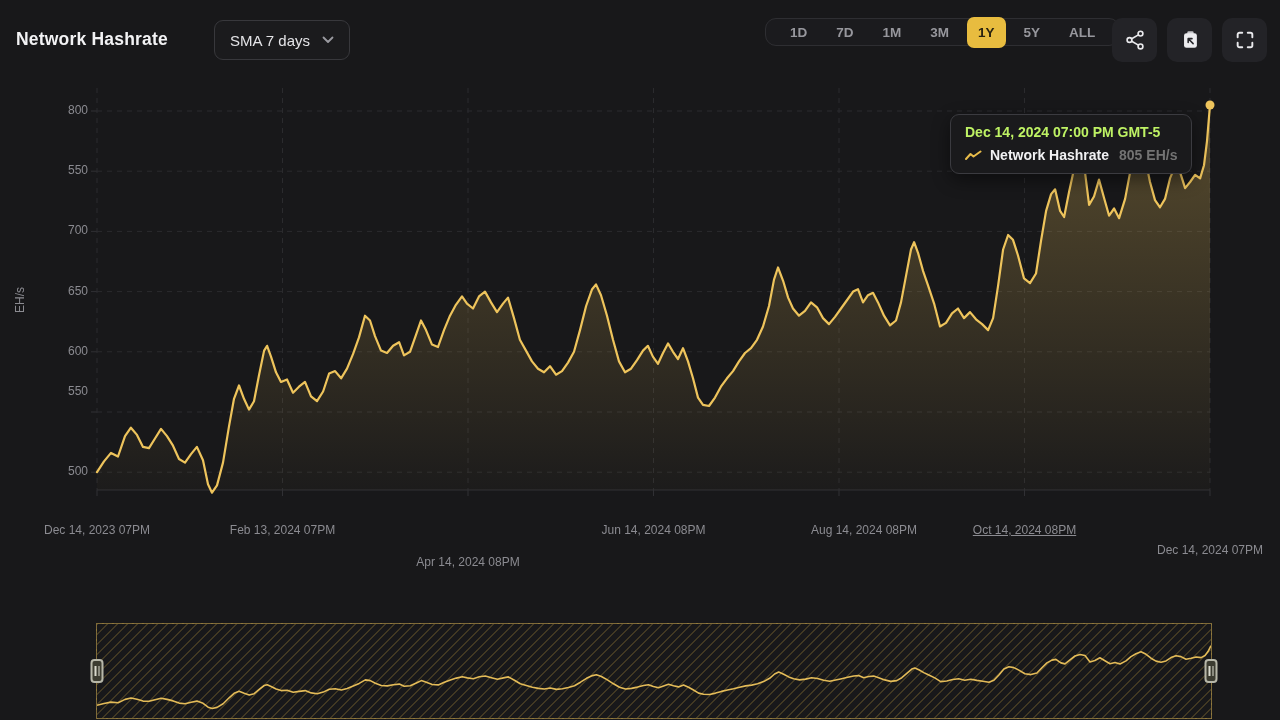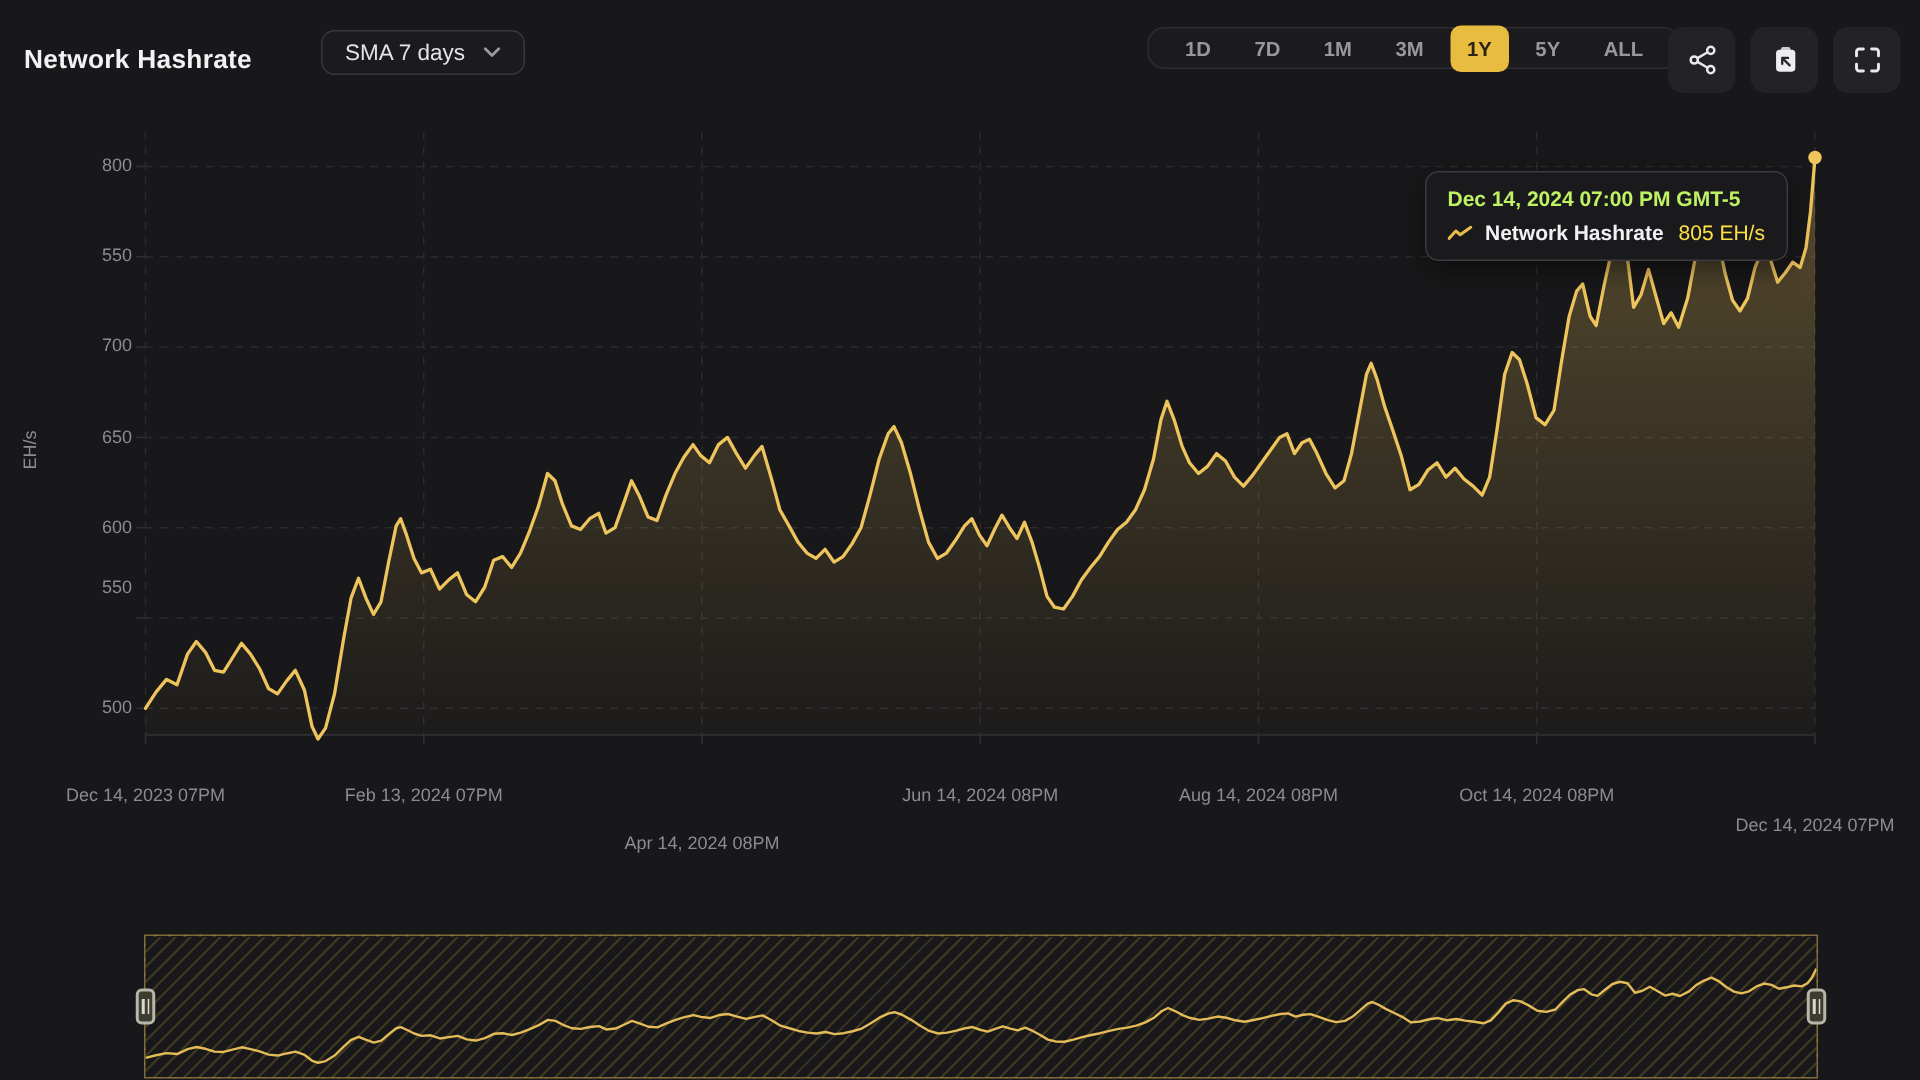--- a/index.html
+++ b/index.html
@@ -8,21 +8,21 @@
     background:var(--bg,#18181a);
     font-family:"Liberation Sans", sans-serif;
     -webkit-font-smoothing:antialiased;
   }
   
   .page-title{
     position:absolute;left:16px;top:29px;
     font-size:17.5px;font-weight:700;color:var(--title-text,#f2f2f4);letter-spacing:.2px;
   }
   .sma-select{
-    position:absolute;left:214px;top:20px;height:30px;box-sizing:border-box;
+    position:absolute;left:214px;top:20px;height:40px;box-sizing:border-box;
     display:flex;align-items:center;gap:12px;padding:0 15px;
     border:1px solid #38383c;border-radius:9px;background:#1b1b1d;cursor:pointer;
   }
   .sma-select .lbl{font-size:15px;color:#e4e4e7;}
   .seg-bar{
     position:absolute;left:765px;top:18px;height:28px;box-sizing:border-box;
     display:flex;align-items:center;gap:7px;padding:0 13px;
     background:#1b1b1e;border:1px solid #2e2e32;border-radius:11px;
   }
   .seg-btn{
@@ -53,21 +53,21 @@
   
   .tooltip{
     position:absolute;left:950px;top:114px;box-sizing:border-box;
     background:var(--tooltip-bg,#1a1a1c);border:1px solid var(--tooltip-border,#3b3b40);
     border-radius:9px;padding:9px 14px 10px 14px;box-shadow:0 6px 18px rgba(0,0,0,.45);
     white-space:nowrap;z-index:5;
   }
   .tooltip .ts{font-size:14px;font-weight:600;color:#bef264;margin-bottom:7px;}
   .tooltip .row{display:flex;align-items:center;gap:8px;}
   .tooltip .series{font-size:14px;font-weight:700;color:#f1f1f3;}
-  .tooltip .val{font-size:14px;color:#fde047;margin-left:2px;}
+  .tooltip .val{font-size:14px;color:#737373;margin-left:2px;font-weight:bold;}
   
   .brush{
     position:absolute;left:96px;top:623px;width:1116px;height:96px;box-sizing:border-box;
     border:1px solid var(--brush-border,rgba(214,176,84,.55));
     background:repeating-linear-gradient(135deg,
       var(--brush-hatch,rgba(232,188,70,.20)) 0, var(--brush-hatch,rgba(232,188,70,.20)) 1.4px,
       transparent 1.4px, transparent 7px);
     cursor:grab;
   }
   .brush svg{position:absolute;left:0;top:0;}
@@ -175,22 +175,22 @@
       <div class="ytick-label" style="left: 48px; top: 384px;">550</div>
       <div class="ytick-label" style="left: 48px; top: 343.8px;">600</div>
       <div class="ytick-label" style="left: 48px; top: 283.6px;">650</div>
       <div class="ytick-label" style="left: 48px; top: 223.4px;">700</div>
       <div class="ytick-label" style="left: 48px; top: 163.2px;">550</div>
       <div class="ytick-label" style="left: 48px; top: 103px;">800</div>
       <div class="xtick-label" style="left: 97px;">Dec 14, 2023 07PM</div>
       <div class="xtick-label" style="left: 282.5px;">Feb 13, 2024 07PM</div>
       <div class="xtick-label" style="left: 468px; margin-top: 32px;">Apr 14, 2024 08PM</div>
       <div class="xtick-label" style="left: 653.5px;">Jun 14, 2024 08PM</div>
-      <div class="xtick-label" style="left: 839px; text-align: center;">Aug 14, 2024 08PM</div>
-      <div class="xtick-label" style="left: 1024.5px;">Oct 14, 2024 08PM</div>
+      <div class="xtick-label" style="left: 864px; text-align: center;">Aug 14, 2024 08PM</div>
+      <div class="xtick-label" style="left: 1024.5px; text-decoration: underline;">Oct 14, 2024 08PM</div>
       <div class="xtick-label" style="left: 1210px; margin-top: 20px;">Dec 14, 2024 07PM</div>
     </div>
 
   <div class="tooltip">
     <div class="ts">Dec 14, 2024 07:00 PM GMT-5</div>
     <div class="row">
       <svg width="17" height="11" viewBox="0 0 17 11">
         <polyline points="1,9 5.5,4 8.5,6.5 15.5,1.5" fill="none" stroke="#e8bc4a" stroke-width="2" stroke-linecap="round" stroke-linejoin="round"></polyline>
       </svg>
       <span class="series">Network Hashrate</span>

